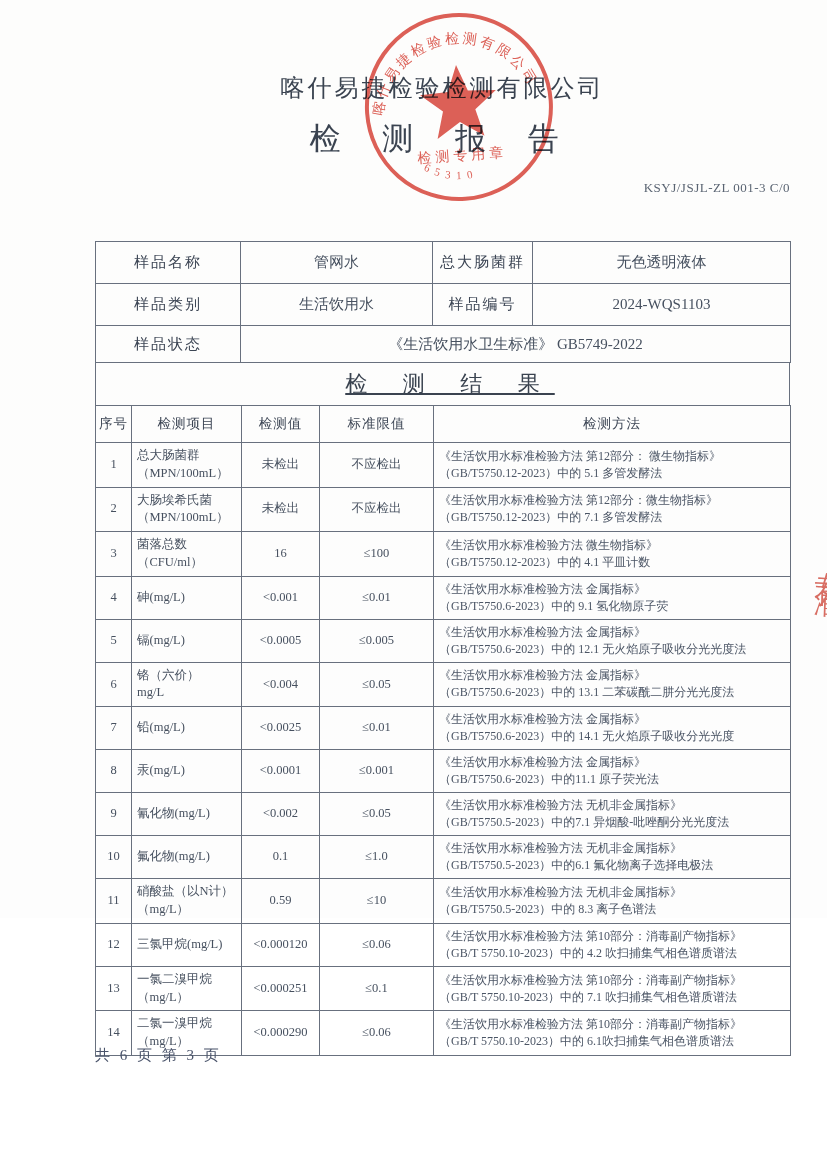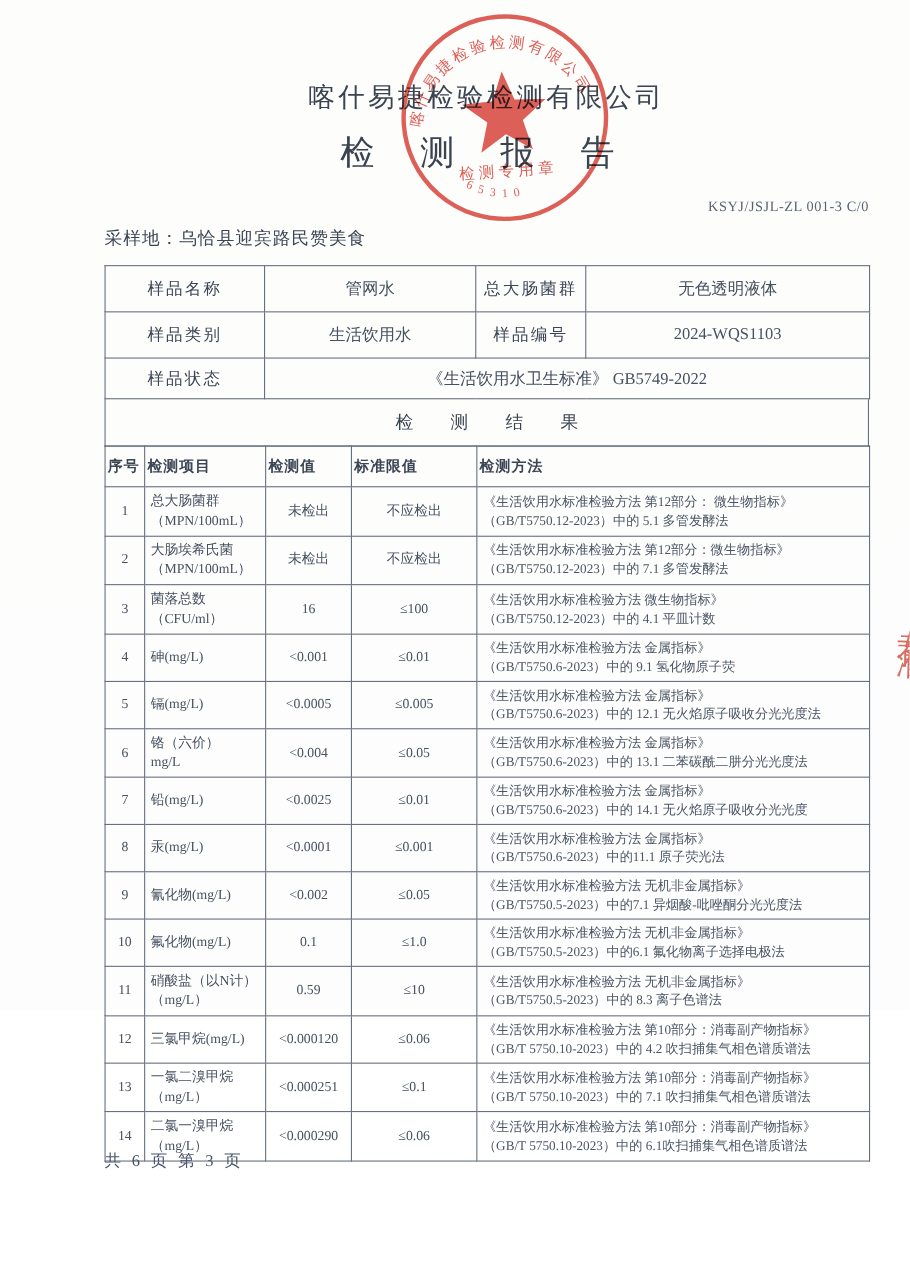--- a/index.html
+++ b/index.html
@@ -41,26 +41,26 @@
     position:absolute;left:95px;top:241px;width:695px;
   }
   table{border-collapse:collapse;width:695px;table-layout:fixed;}
   td,th{border:1px solid var(--line);color:var(--ink2);}
   .info-table td{height:42px;font-size:15px;text-align:center;vertical-align:middle;padding:2px 4px;}
   .info-table .lbl{color:var(--ink);letter-spacing:2px;}
   .info-table .basis-row td{height:37px;}
   .band{
     border:1px solid var(--line);border-top:0;
     height:43px;display:flex;align-items:center;justify-content:center;
-    font-size:16px;letter-spacing:15px;color:#3a4350;padding-left:15px;
+    font-size:22px;letter-spacing:15px;color:#3a4350;padding-left:15px;text-decoration:underline;
   }
   .results-table{margin-top:-1px;}
   .results-table th{
-    height:37px;font-size:13.5px;font-weight:bold;color:var(--ink);
-    text-align:left;vertical-align:middle;letter-spacing:1px;padding:2px;
+    height:37px;font-size:13.5px;font-weight:normal;color:var(--ink);
+    text-align:center;vertical-align:middle;letter-spacing:1px;padding:2px;
   }
   .results-table td{
     font-size:12.5px;vertical-align:middle;padding:4px 5px;line-height:1.42;
   }
   .results-table td.c{text-align:center;}
   .results-table td.l{text-align:left;white-space:pre-line;margin-left:20px;}
   .results-table td.method{font-size:12px;color:var(--ink3);}
   .footer{
     position:absolute;left:95px;top:1046px;width:695px;
     text-align:left;font-size:15px;letter-spacing:3px;color:#49536a;
@@ -96,21 +96,20 @@
       <textPath href="#arcTop" startOffset="4%">喀什易捷检验检测有限公司</textPath>
     </text>
     <polygon points="103,57 113,83.2 141,84.6 119.2,102.3 126.5,129.4 103,114 79.5,129.4 86.8,102.3 65,84.6 93,83.2" fill="#d8453a"></polygon>
     <text x="103" y="152" text-anchor="middle" font-size="14" letter-spacing="4" fill="#d8453a">检测专用章</text>
     <text font-size="11" fill="#d8453a" letter-spacing="6">
       <textPath href="#arcBot" startOffset="28%">65310</textPath>
     </text>
   </svg>
 
   <div class="doc-code">KSYJ/JSJL-ZL 001-3 C/0</div>
-  <div class="sampling">采样地：乌恰县迎宾路民赞美食</div>
 
   <div class="content">
 
     <table class="info-table">
       <colgroup>
           <col style="width:145px">
           <col style="width:192px">
           <col style="width:100px">
           <col style="width:258px">
         </colgroup>

